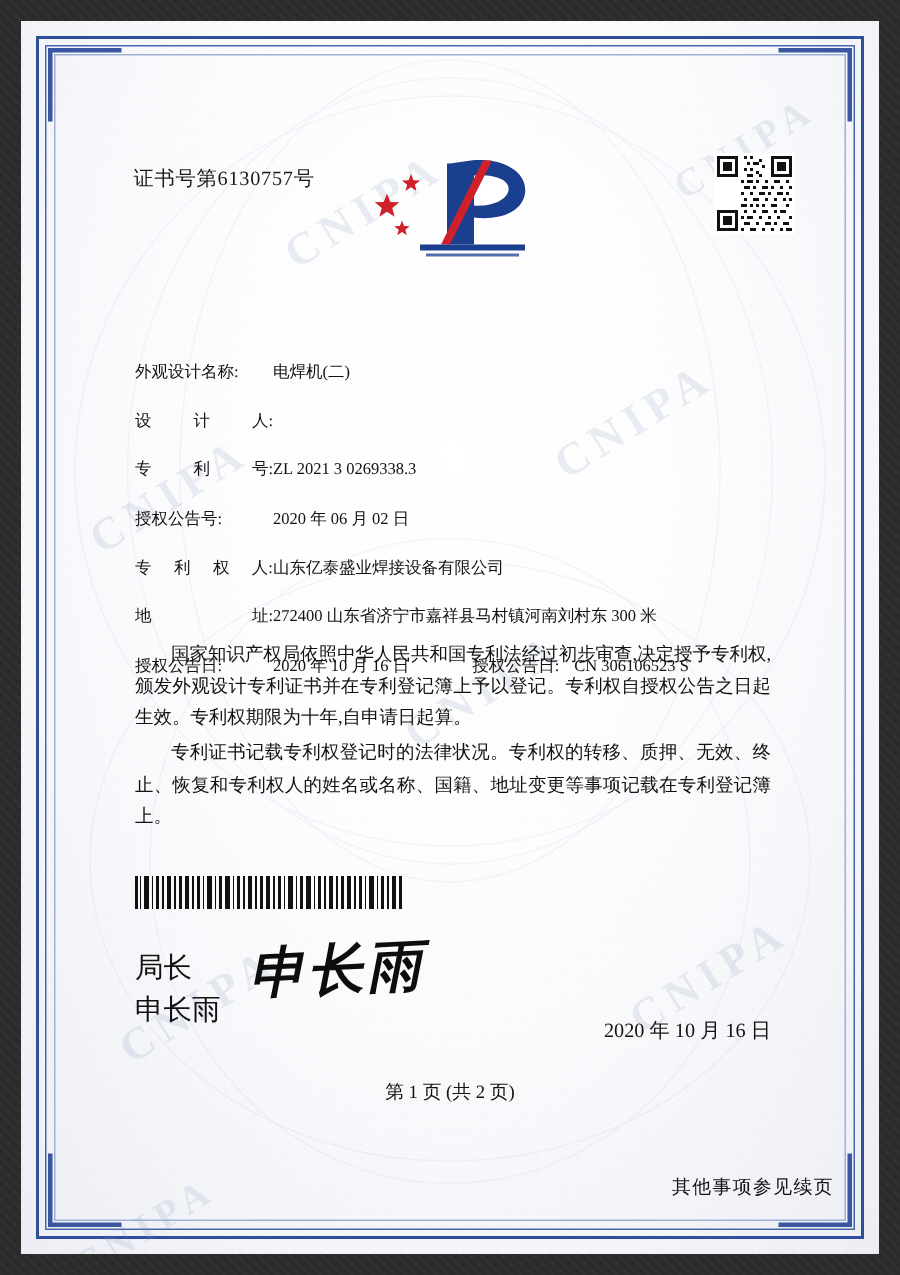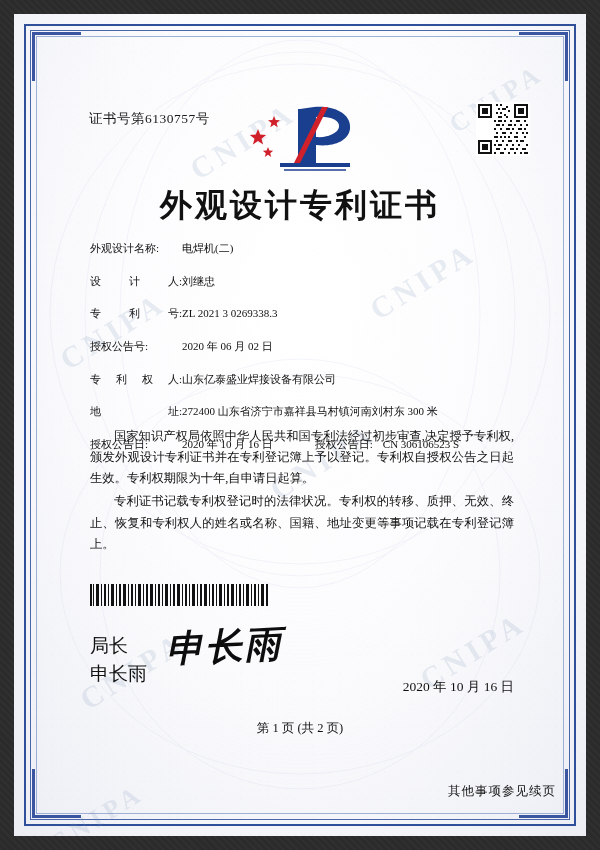--- a/index.html
+++ b/index.html
@@ -414,36 +414,34 @@
           <path d="M62 64 L62 10 L64 10 L78 8 C100 6 116 16 114 30 C112 43 96 48 80 46 L80 64 Z" fill="#1b3f8f"></path>
           <path d="M80 18 L80 38 C92 39 102 34 103 28 C104 21 94 17 80 18 Z" fill="#ffffff"></path>
 
           <path d="M58 64 L86 8 L92 8 L64 64 Z" fill="#d0212b"></path>
 
           <path d="M44 64 L114 64 L114 68 L44 68 Z" fill="#1b3f8f"></path>
           <path d="M48 70 L110 70 L110 72 L48 72 Z" fill="#1b3f8f" opacity="0.75"></path>
         </svg>
       </div>
 
-      <div class="title">外观设计专利证书</div>
 
       <div class="fields">
 
         <div class="field-row">
           <div class="field-label">外观设计名称:</div>
           <div class="field-value">电焊机(二)</div>
         </div>
 
         <div class="field-row">
           <div class="field-label spread">
             <span>设</span>
             <span>计</span>
             <span>人:</span>
           </div>
-          <div class="field-value">刘继忠</div>
         </div>
 
         <div class="field-row">
           <div class="field-label spread">
             <span>专</span>
             <span>利</span>
             <span>号:</span>
           </div>
           <div class="field-value">ZL 2021 3 0269338.3</div>
         </div>

